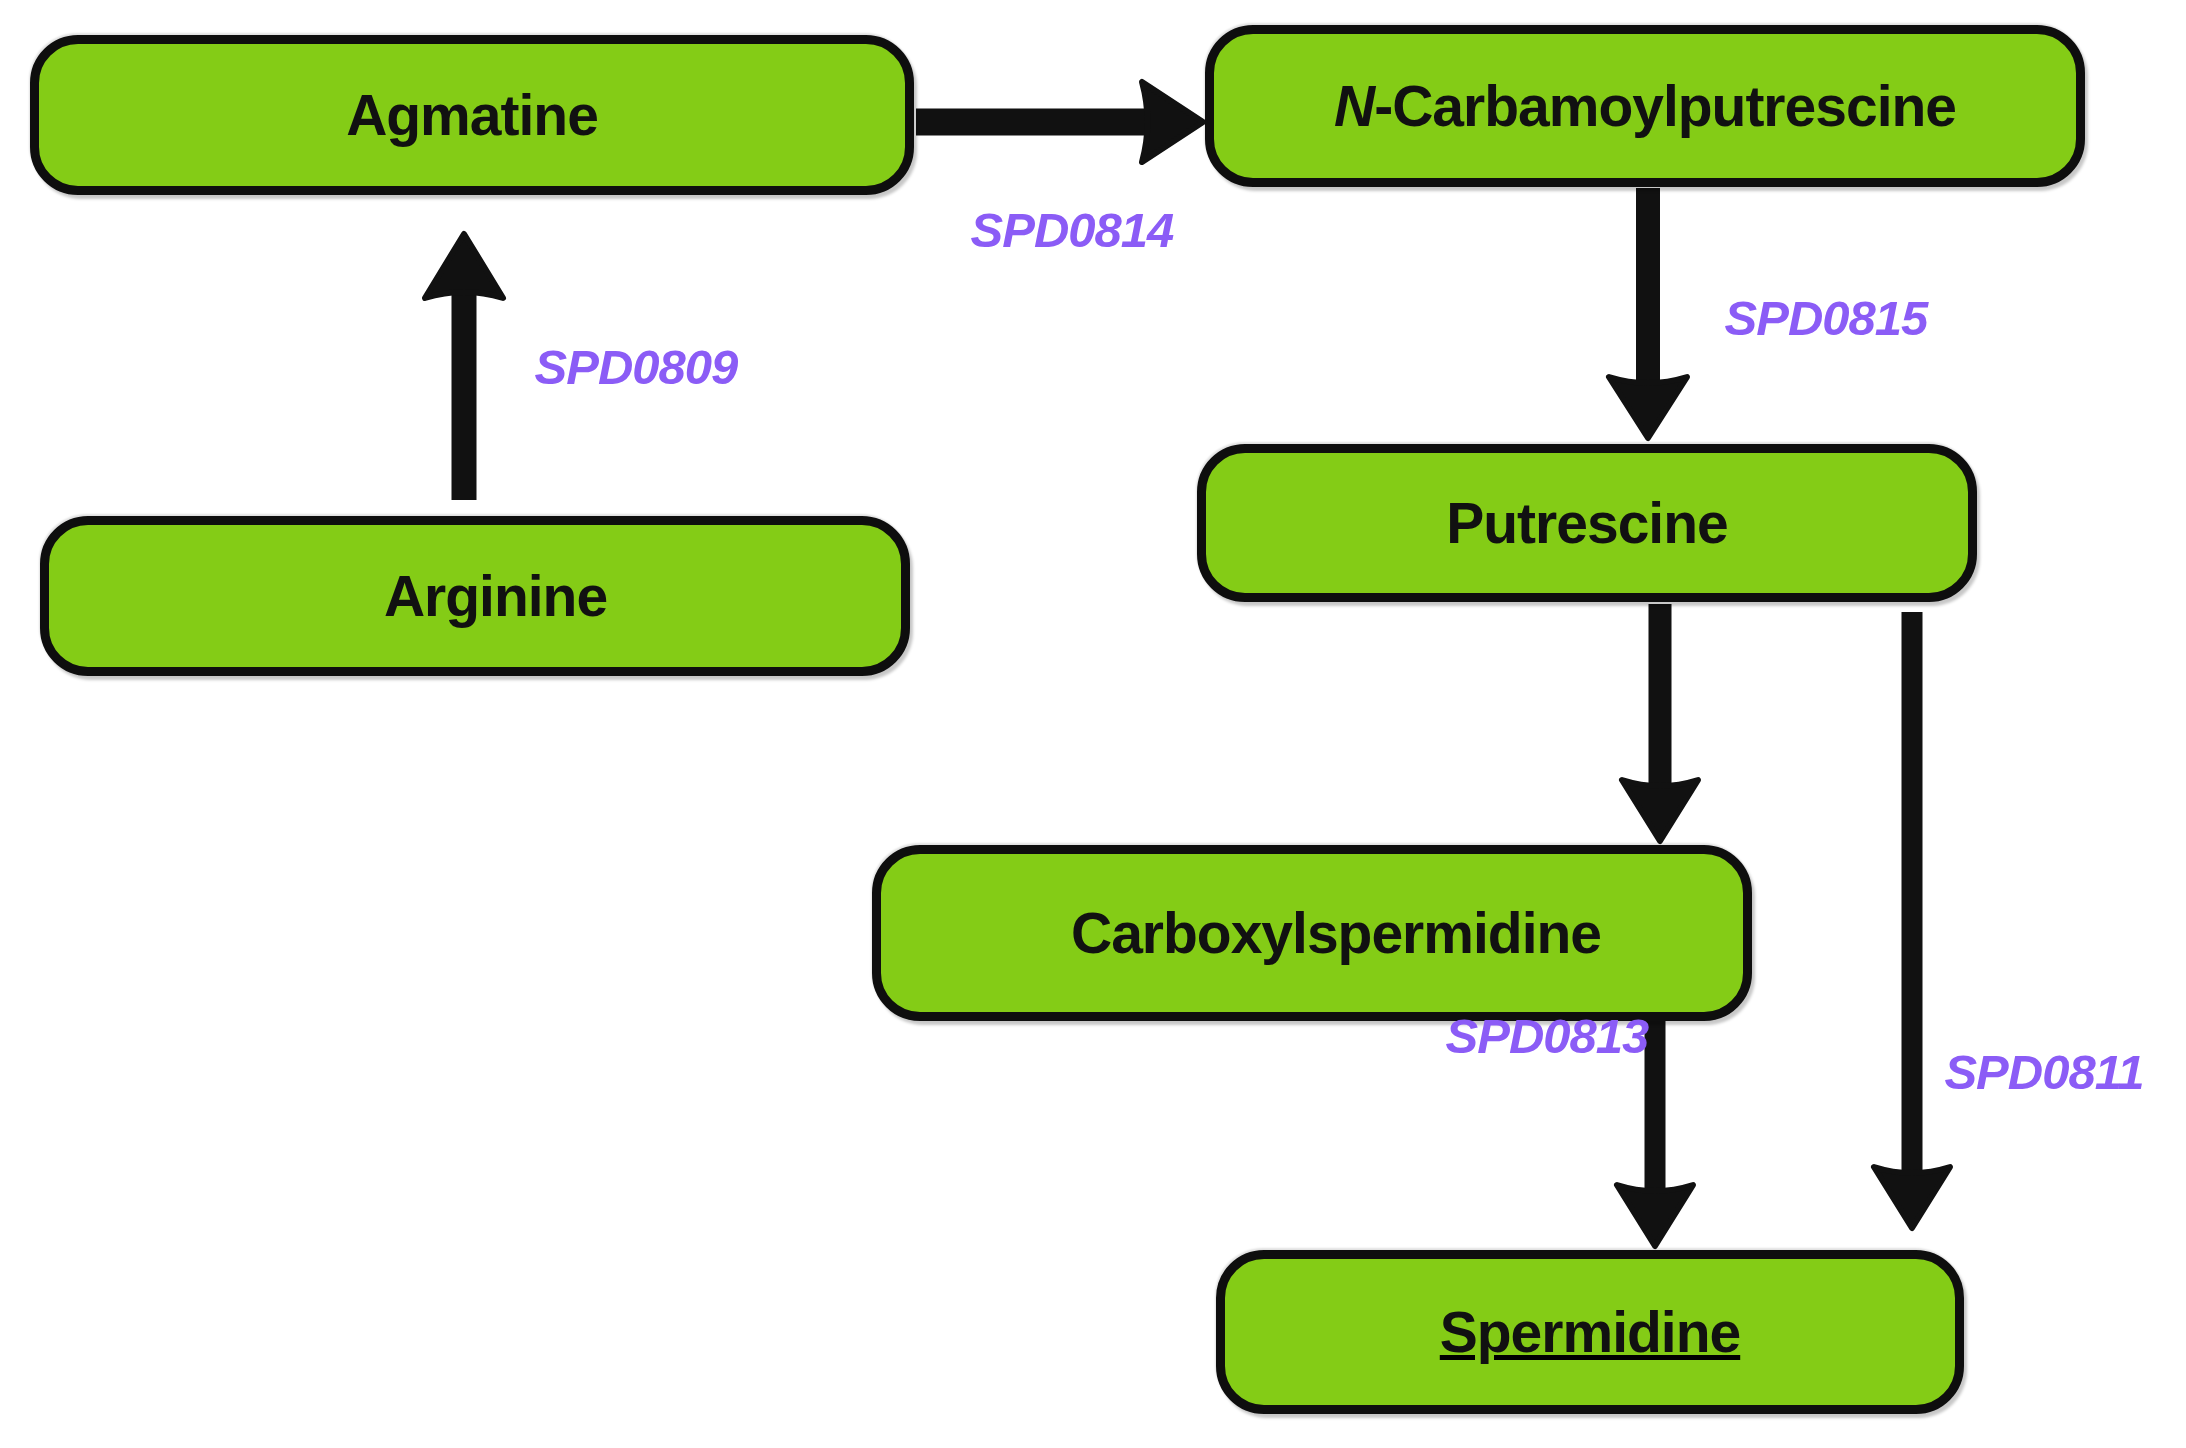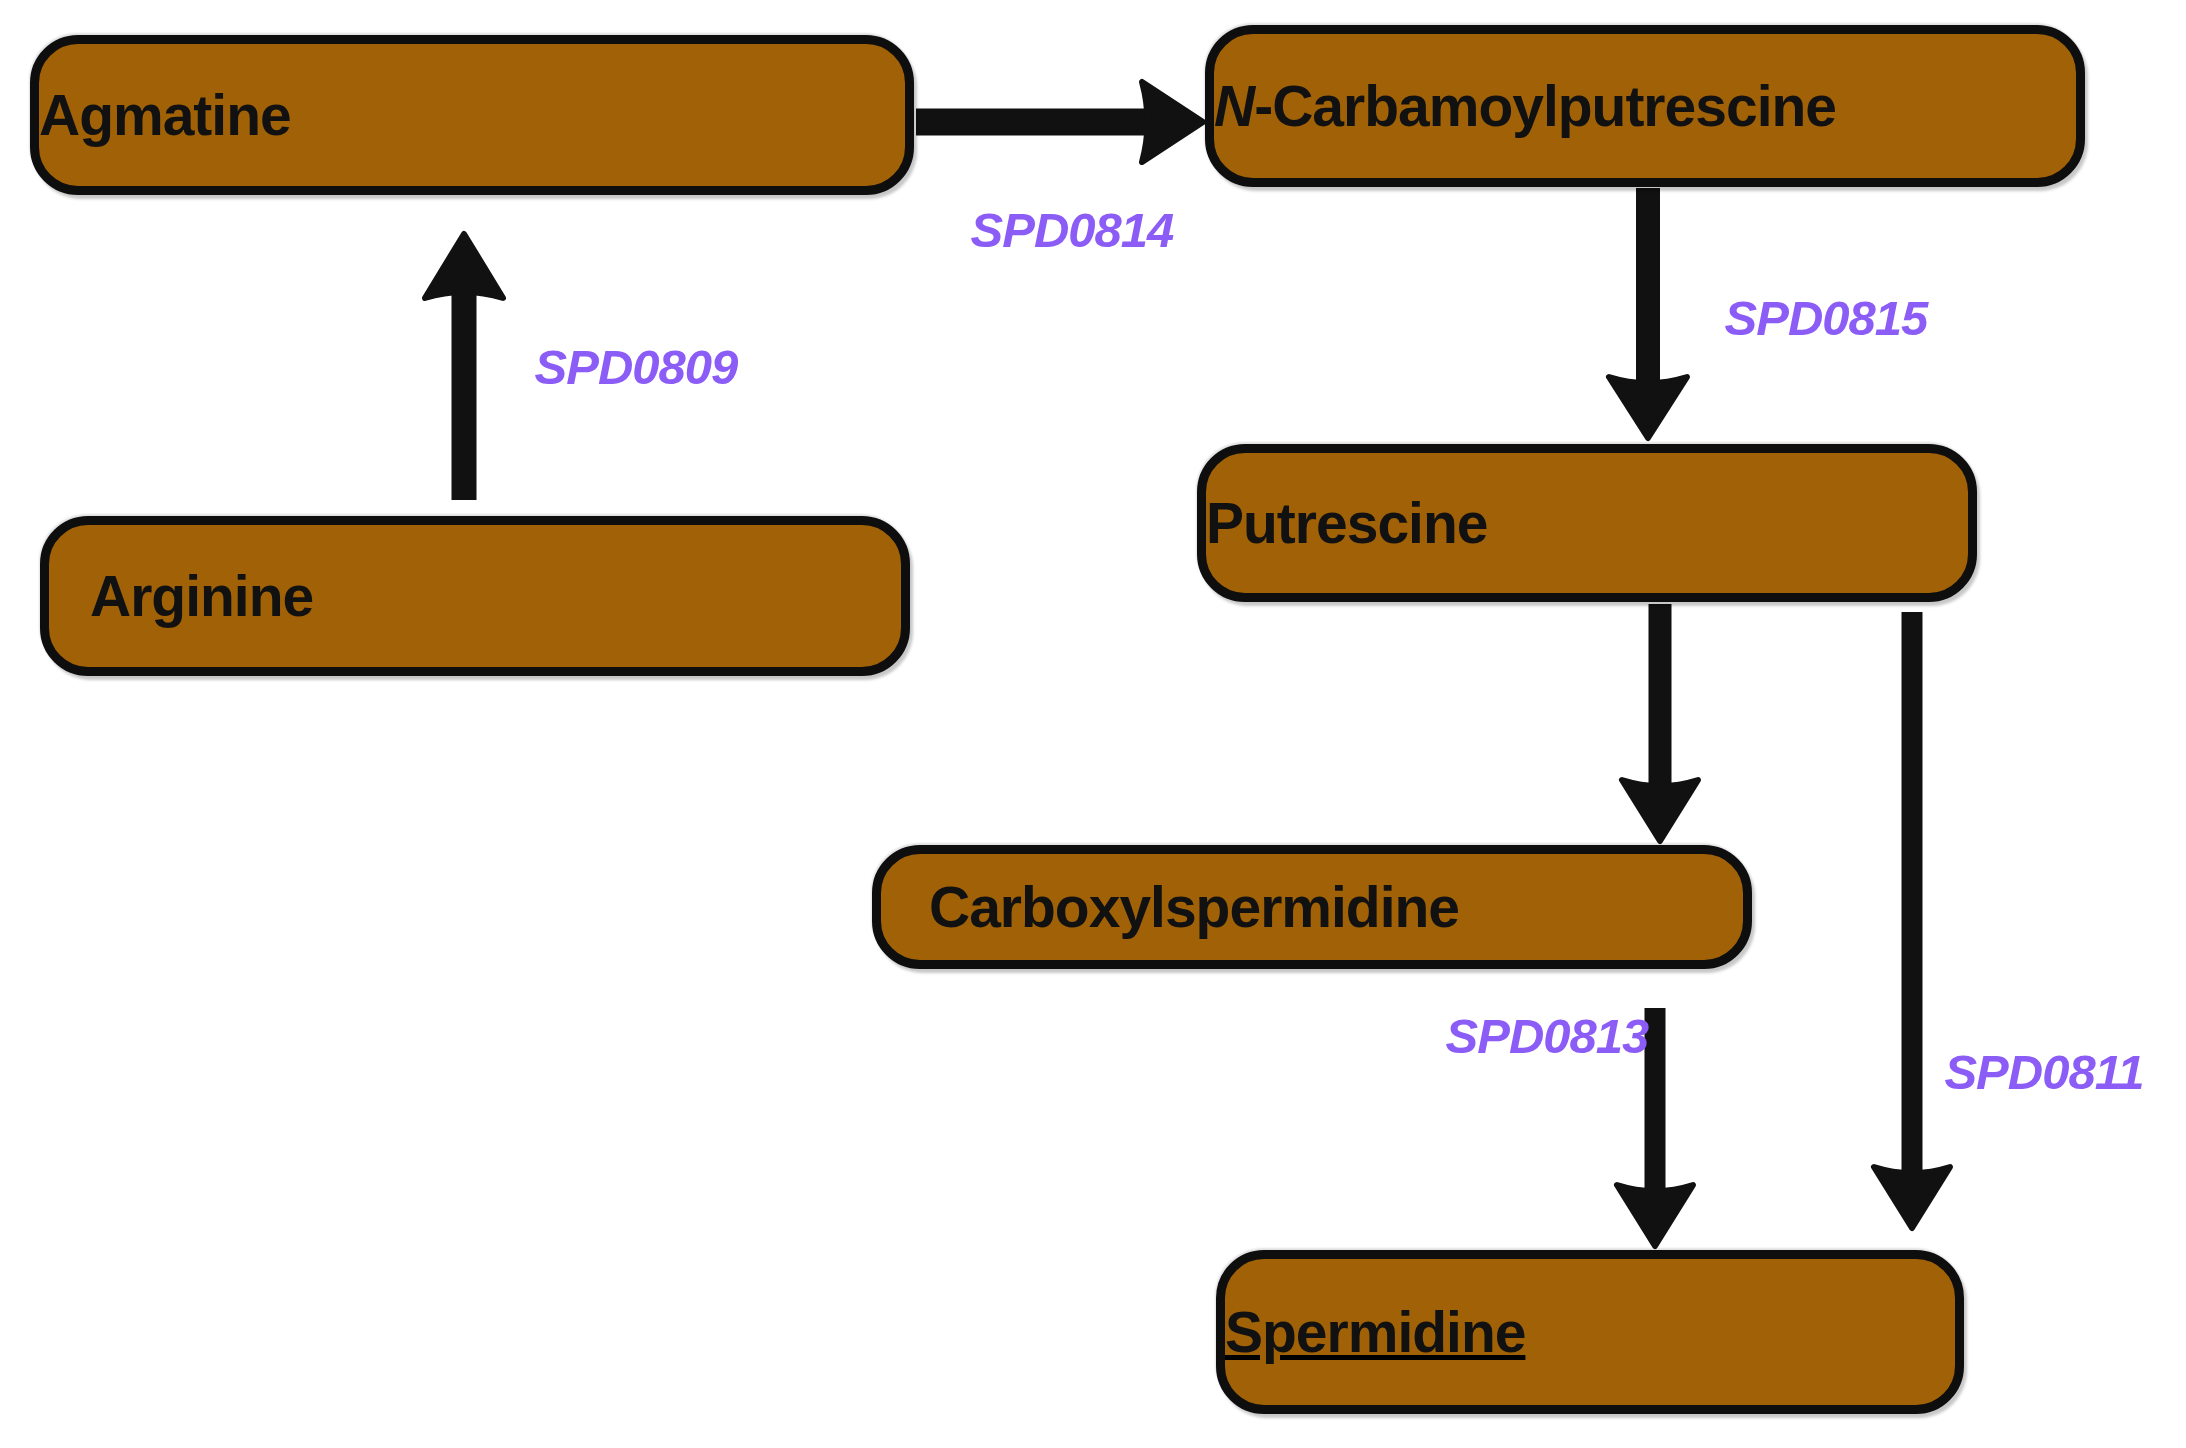--- a/index.html
+++ b/index.html
@@ -10,26 +10,27 @@
   #canvas {
     position: relative;
     width: 2186px;
     height: 1448px;
     background: #ffffff;
     font-family: "Liberation Sans", sans-serif;
     overflow: hidden;
   }
   .node {
     position: absolute;
-    background: #a16207;
+    background: #84cc16;
     border: 9px solid #0e0e0e;
     border-radius: 48px;
     box-shadow: 3px 4px 3px rgba(0,0,0,0.22), -1px -2px 2px rgba(0,0,0,0.12);
     display: flex;
     align-items: center;
+    justify-content: center;
     box-sizing: border-box;
   }
   .node-label {
     font-weight: bold;
     font-size: 57px;
     color: #111111;
     letter-spacing: -1px;
     white-space: nowrap;
   }
   .node-label .prefix-italic {
@@ -61,21 +62,21 @@
     stroke: #111111;
     stroke-width: 6;
     stroke-linejoin: round;
   }
 
   
   #node-agmatine            { left: 30px;   top: 35px;   width: 884px; height: 160px; }
   #node-ncarbamoylputrescine{ left: 1205px; top: 25px;   width: 880px; height: 162px; }
   #node-arginine            { left: 40px;   top: 516px;  width: 870px; height: 160px; padding-left: 41px; }
   #node-putrescine          { left: 1197px; top: 444px;  width: 780px; height: 158px; }
-  #node-carboxylspermidine  { left: 872px;  top: 845px;  width: 880px; height: 124px; padding-left: 48px; }
+  #node-carboxylspermidine  { left: 872px;  top: 845px;  width: 880px; height: 176px; padding-left: 48px; }
   #node-spermidine          { left: 1216px; top: 1250px; width: 748px; height: 164px; text-decoration: underline; }
 
   
   #enzyme-spd0809 { left: 636px;  top: 367px;  }
   #enzyme-spd0814 { left: 1072px; top: 230px;  }
   #enzyme-spd0815 { left: 1826px; top: 318px;  }
   #enzyme-spd0813 { left: 1508px; top: 1036px; margin-left: 39px; }
   #enzyme-spd0811 { left: 2044px; top: 1072px; }
 </style>
 </head>

